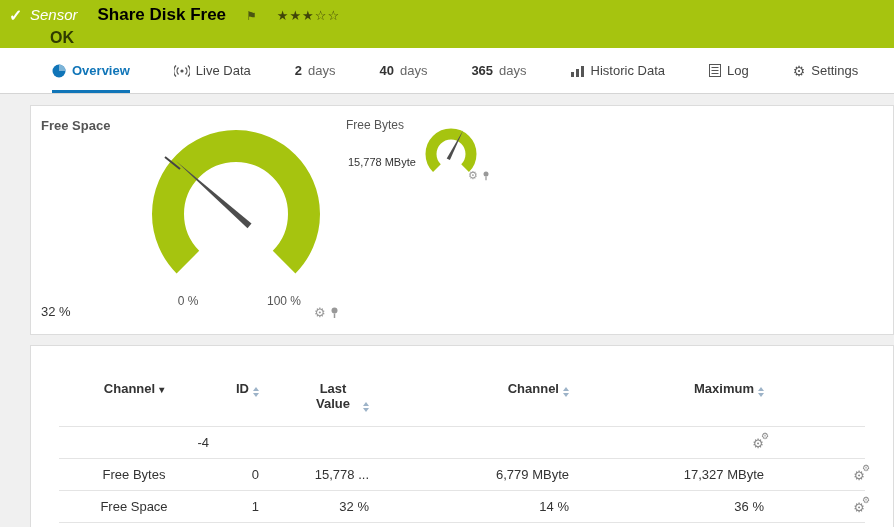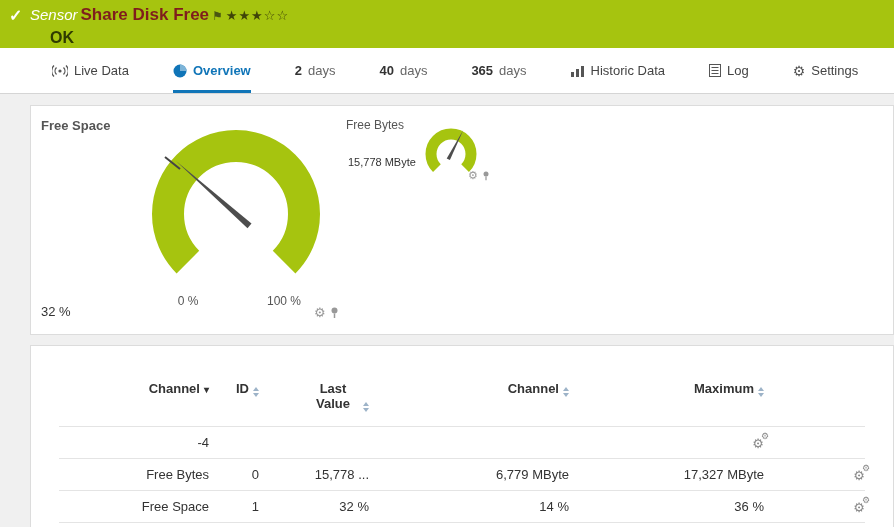--- a/index.html
+++ b/index.html
@@ -3,23 +3,23 @@
 <meta charset="utf-8">
 <style>
   html,body{margin:0;padding:0;}
   body{
     width:894px;height:527px;overflow:hidden;background:#f0f0f0;
     font-family:"Liberation Sans", sans-serif;color:#333;position:relative;
   }
   
   .hdr{position:absolute;left:0;top:0;width:894px;height:48px;background:#a6c40f;}
   .hdr .check{position:absolute;left:9px;top:6px;color:#fff;font-size:16px;font-weight:bold;}
-  .hdr .row1{position:absolute;left:30px;top:5px;display:flex;align-items:baseline;gap:3px;}
+  .hdr .row1{position:absolute;left:30px;top:5px;display:flex;align-items:baseline;gap:20px;}
   .hdr .kind{font-style:italic;font-size:15px;color:#fff;}
-  .hdr .title{font-size:17px;font-weight:bold;color:#7f1d1d;}
+  .hdr .title{font-size:17px;font-weight:bold;color:#000000;}
   .hdr .flag{font-size:12px;color:#4a5512;cursor:pointer;}
   .hdr .stars{font-size:13px;color:#3f4409;letter-spacing:1px;cursor:pointer;}
   .hdr .status{position:absolute;left:50px;top:29px;font-size:16px;font-weight:bold;color:#2f3b00;}
   
   .tabs{position:absolute;left:0;top:48px;width:894px;height:46px;background:#fff;
         border-bottom:1px solid #d5d5d5;display:flex;align-items:stretch;padding-left:52px;box-sizing:border-box;gap:44px;}
   .tab{display:flex;align-items:center;gap:6px;font-size:13px;color:#444;cursor:pointer;
        border-bottom:3px solid transparent;padding-top:3px;box-sizing:border-box;white-space:nowrap;}
   .tab.active{color:#1075b8;border-bottom-color:#1075b8;font-weight:bold;}
   .tab b{color:#333;font-weight:bold;}
@@ -35,21 +35,21 @@
   .g-value{position:absolute;font-size:13px;color:#333;}
   .corner-icons{position:absolute;display:flex;align-items:center;gap:4px;cursor:pointer;}
   .corner-icons .g{font-size:13px;color:#999;line-height:1;}
   
   .tbl{position:absolute;left:28px;right:28px;top:35px;}
   .trow{display:grid;grid-template-columns:150px 50px 110px 200px 195px 1fr;align-items:center;}
   .thead{align-items:start;padding-bottom:14px;font-size:13px;font-weight:bold;color:#333;}
   .thead .cell{cursor:pointer;}
   .cell{font-size:13px;}
   .c-right{text-align:right;justify-self:end;margin-left:20px;}
-  .c-left{text-align:right;}
+  .c-left{text-align:center;}
   .lastv{display:inline-block;width:52px;text-align:center;}
   .drow{height:31px;border-top:1px solid #e4e4e4;}
   .drow:last-child{border-bottom:1px solid #e4e4e4;}
   .sort{display:inline-flex;flex-direction:column;gap:2px;margin-left:4px;vertical-align:2px;}
   .sort i{display:block;width:0;height:0;border-left:3.5px solid transparent;border-right:3.5px solid transparent;}
   .sort .up{border-bottom:4px solid #9db3c8;}
   .sort .down{border-top:4px solid #9db3c8;}
   .caret{font-size:10px;color:#333;margin-left:4px;}
   .rowgear{position:relative;display:inline-block;color:#8a8a8a;cursor:pointer;justify-self:end;}
   .rowgear .g1{font-size:13px;}
@@ -66,40 +66,40 @@
     <div class="row1">
       <span class="kind">Sensor</span>
       <span class="title">Share Disk Free</span>
       <span class="flag">⚑</span>
       <span class="stars"><span>★★★</span><span>☆☆</span></span>
     </div>
     <div class="status">OK</div>
   </div>
 
   <div class="tabs">
+    <div class="tab active">
+      <span class="ticon">
+        <svg width="14" height="14" viewBox="0 0 14 14">
+            <circle cx="7" cy="7" r="6.5" fill="#1075b8"></circle>
+            <path d="M7 7 L7 0.5 A6.5 6.5 0 0 1 13.5 7 Z" fill="#7db4d8"></path>
+          </svg>
+      </span>
+      <span>Overview</span>
+    </div>
     <div class="tab">
       <span class="ticon">
         <svg width="16" height="12" viewBox="0 0 16 12">
             <circle cx="8" cy="6" r="1.6" fill="#555"></circle>
             <path d="M4.5 2.5 A5 5 0 0 0 4.5 9.5" fill="none" stroke="#555" stroke-width="1.3"></path>
             <path d="M11.5 2.5 A5 5 0 0 1 11.5 9.5" fill="none" stroke="#555" stroke-width="1.3"></path>
             <path d="M2 0.5 A7.5 7.5 0 0 0 2 11.5" fill="none" stroke="#555" stroke-width="1.3"></path>
             <path d="M14 0.5 A7.5 7.5 0 0 1 14 11.5" fill="none" stroke="#555" stroke-width="1.3"></path>
           </svg>
       </span>
       <span>Live Data</span>
-    </div>
-    <div class="tab active">
-      <span class="ticon">
-        <svg width="14" height="14" viewBox="0 0 14 14">
-            <circle cx="7" cy="7" r="6.5" fill="#1075b8"></circle>
-            <path d="M7 7 L7 0.5 A6.5 6.5 0 0 1 13.5 7 Z" fill="#7db4d8"></path>
-          </svg>
-      </span>
-      <span>Overview</span>
     </div>
     <div class="tab">
       <b>2</b>
       <span class="unit">days</span>
     </div>
     <div class="tab">
       <b>40</b>
       <span class="unit">days</span>
     </div>
     <div class="tab">

